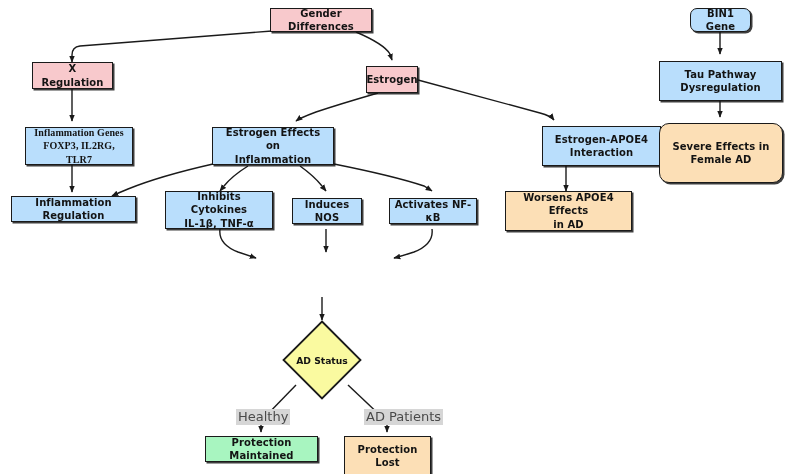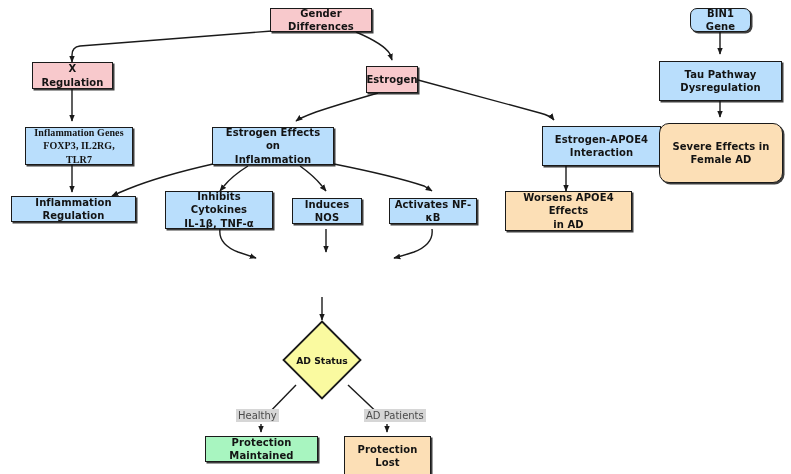--- a/index.html
+++ b/index.html
@@ -76,21 +76,21 @@
     align-items: center;
     justify-content: center;
     font-weight: bold;
     font-size: 9.2px;
     color: #131313;
   }
   .edge-label {
     position: absolute;
     background: #d6d6d6;
     color: #4a4a4a;
-    font-size: 10px;
+    font-size: 13px;
     font-weight: normal;
     padding: 1px 2px;
     white-space: nowrap;
     line-height: 1.1;
   }
 </style>
 </head>
 <body>
 
 <div id="canvas">

